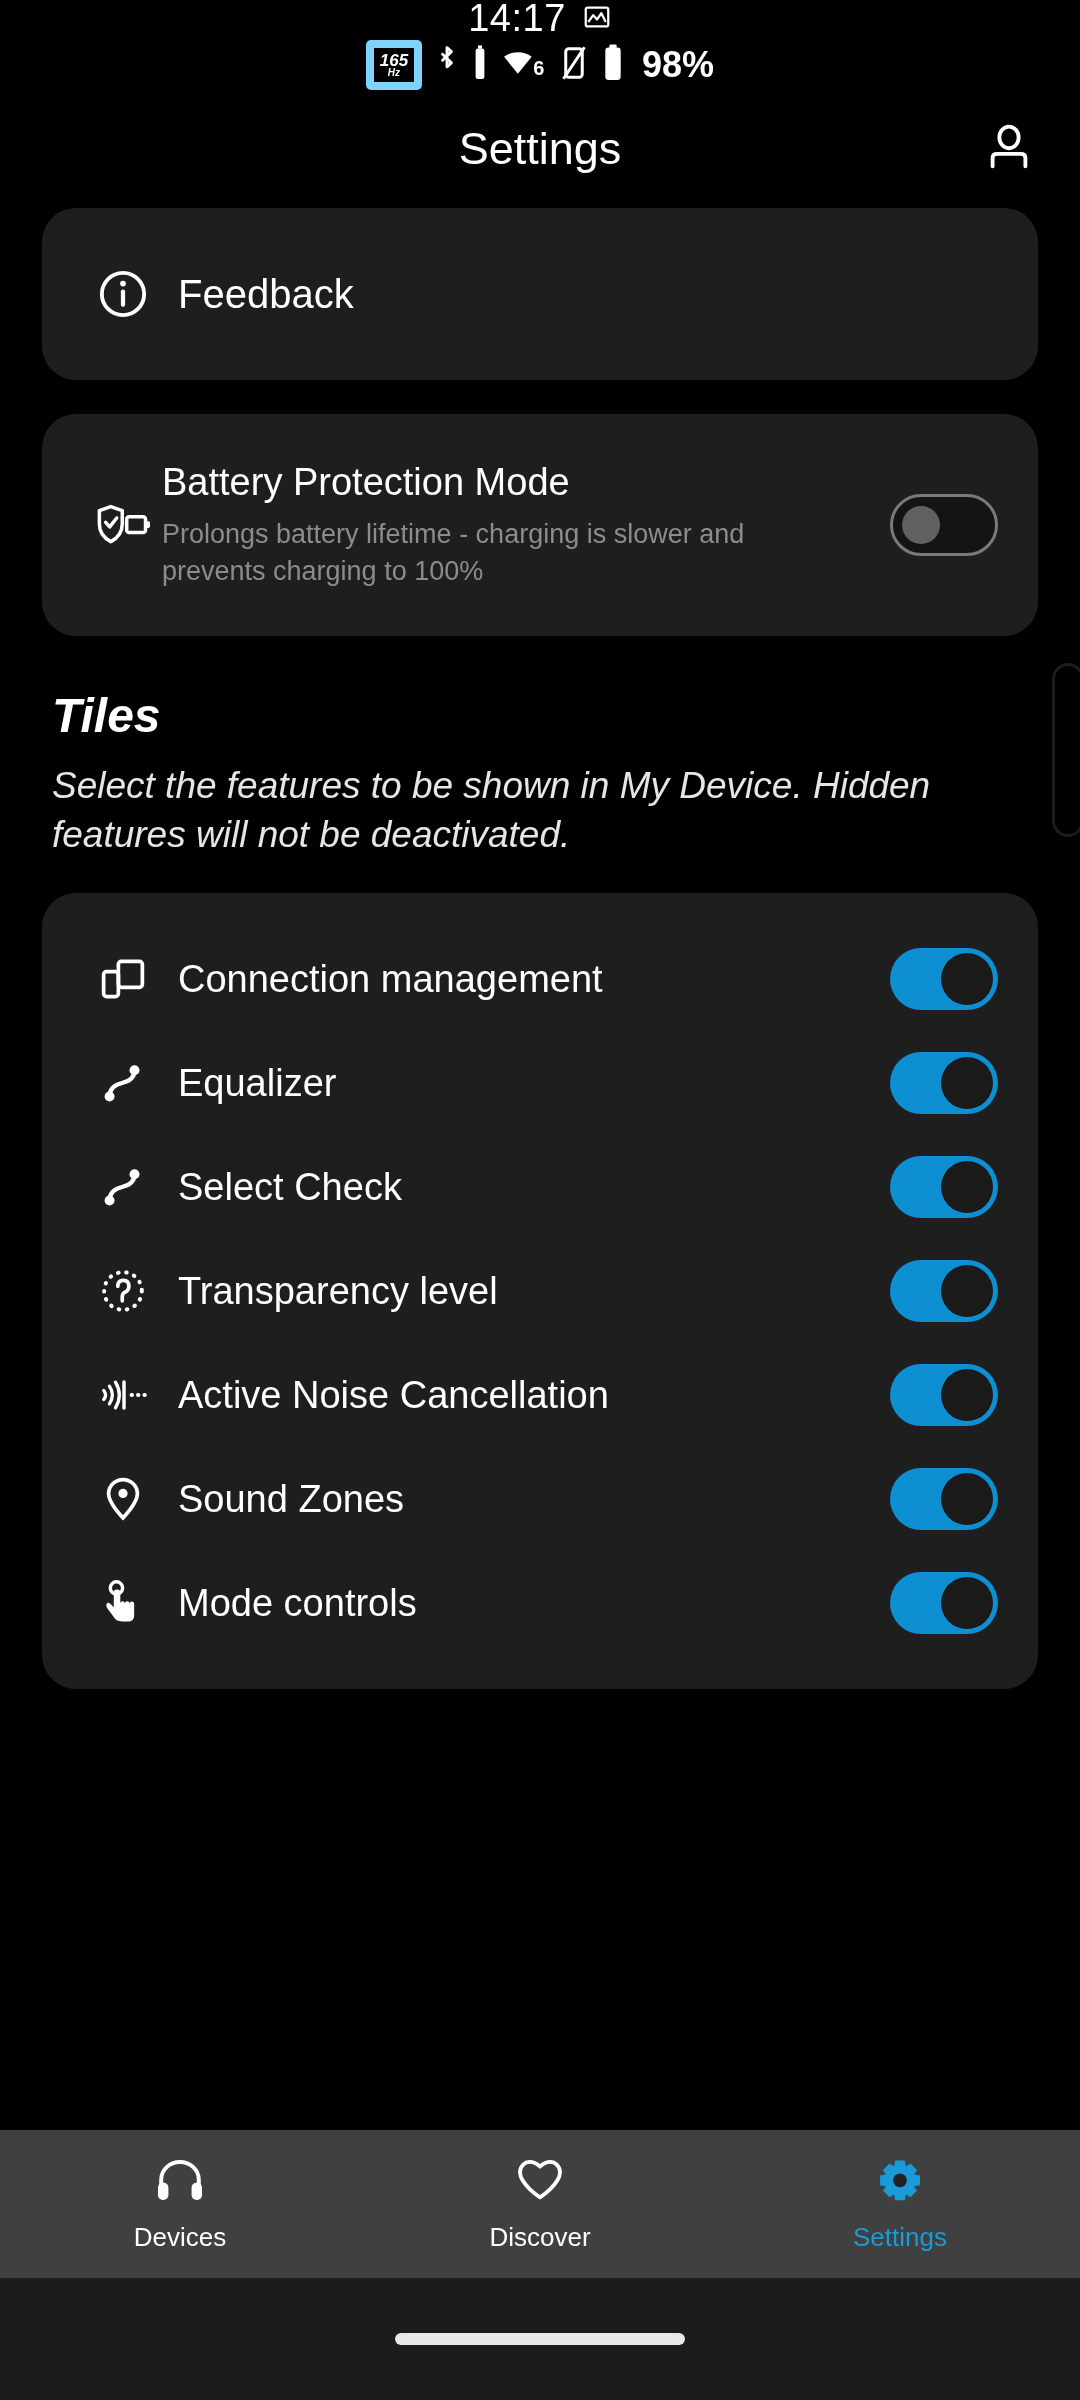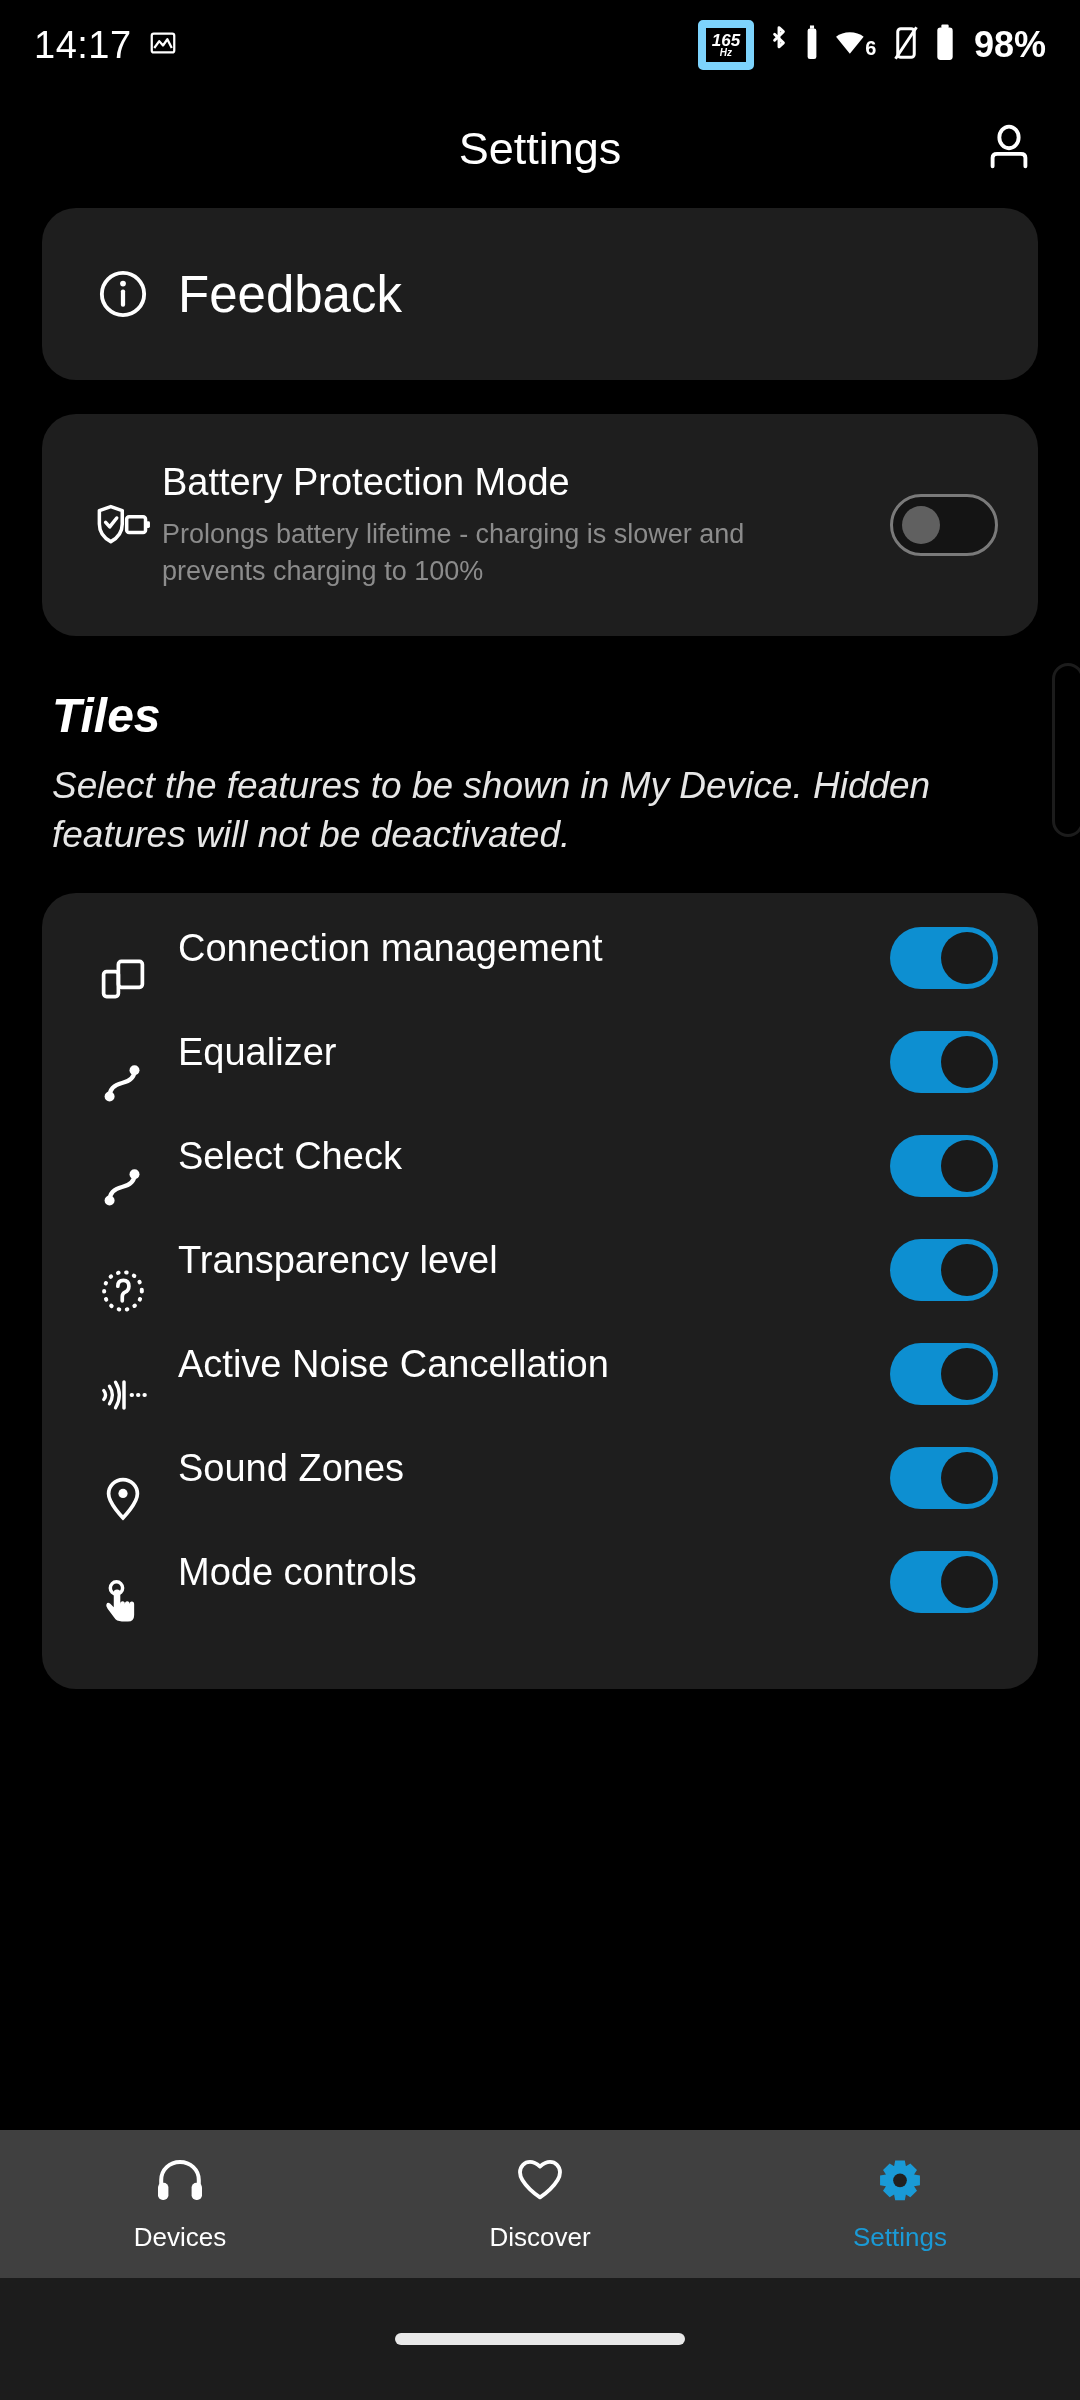--- a/index.html
+++ b/index.html
@@ -17,23 +17,24 @@
   }
 
   
   .status-bar {
     position: absolute;
     top: 0; left: 0;
     width: 1080px;
     height: 90px;
     display: flex;
     align-items: center;
-    justify-content: space-between;
+    justify-content: flex-end;
     padding: 0 34px;
     box-sizing: border-box;
+    flex-direction: column;
   }
   .status-left {
     display: flex;
     align-items: center;
     gap: 16px;
   }
   .status-time {
     font-size: 38px;
     font-weight: 400;
     letter-spacing: 0.5px;
@@ -121,21 +122,21 @@
     padding: 0 52px;
   }
   .row-icon {
     width: 58px;
     min-width: 58px;
     display: flex;
     align-items: center;
     justify-content: center;
   }
   .row-label {
-    font-size: 51px;
+    font-size: 40px;
     font-weight: 400;
     color: #ffffff;
     margin-left: 26px;
     text-align: center;
   }
 
   
   .bpm-card {
     margin-top: 34px;
     min-height: 222px;
@@ -222,20 +223,21 @@
     max-width: 905px;
   }
 
   .tiles-card {
     margin-top: 34px;
     padding: 34px 40px 34px 52px;
   }
   .tile-row {
     height: 104px;
     display: flex;
+    align-items: center;
   }
   .tile-label {
     flex: 1;
     font-size: 38px;
     color: #ffffff;
     margin-left: 26px;
   }
 
   
   .scroll-hint {

